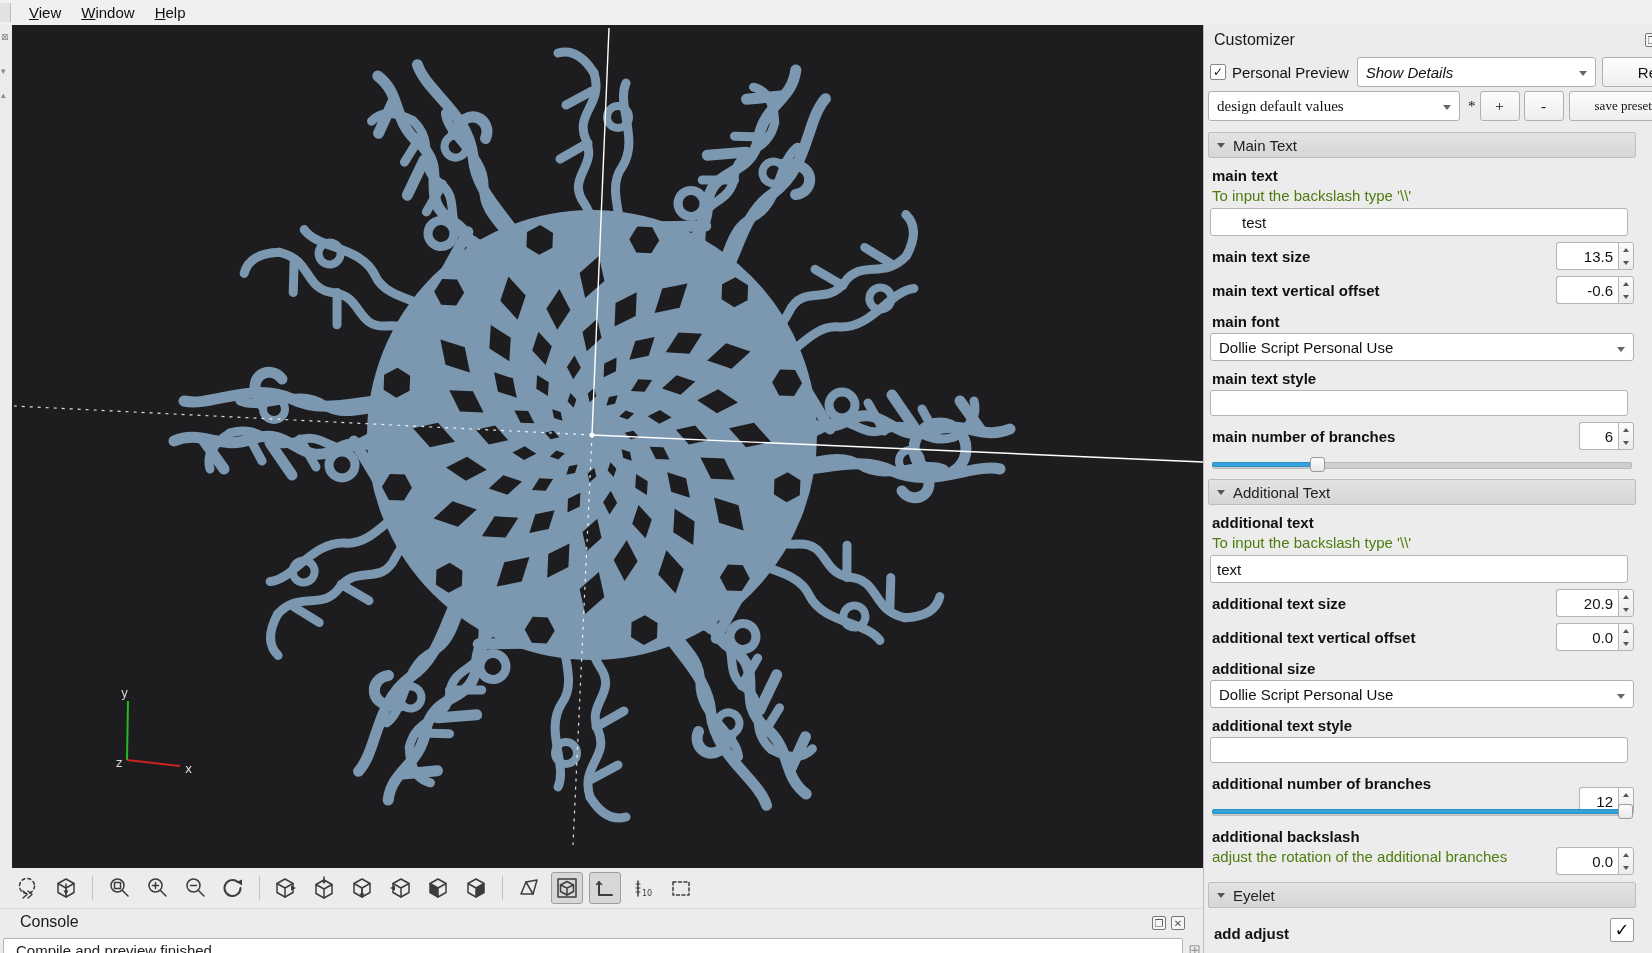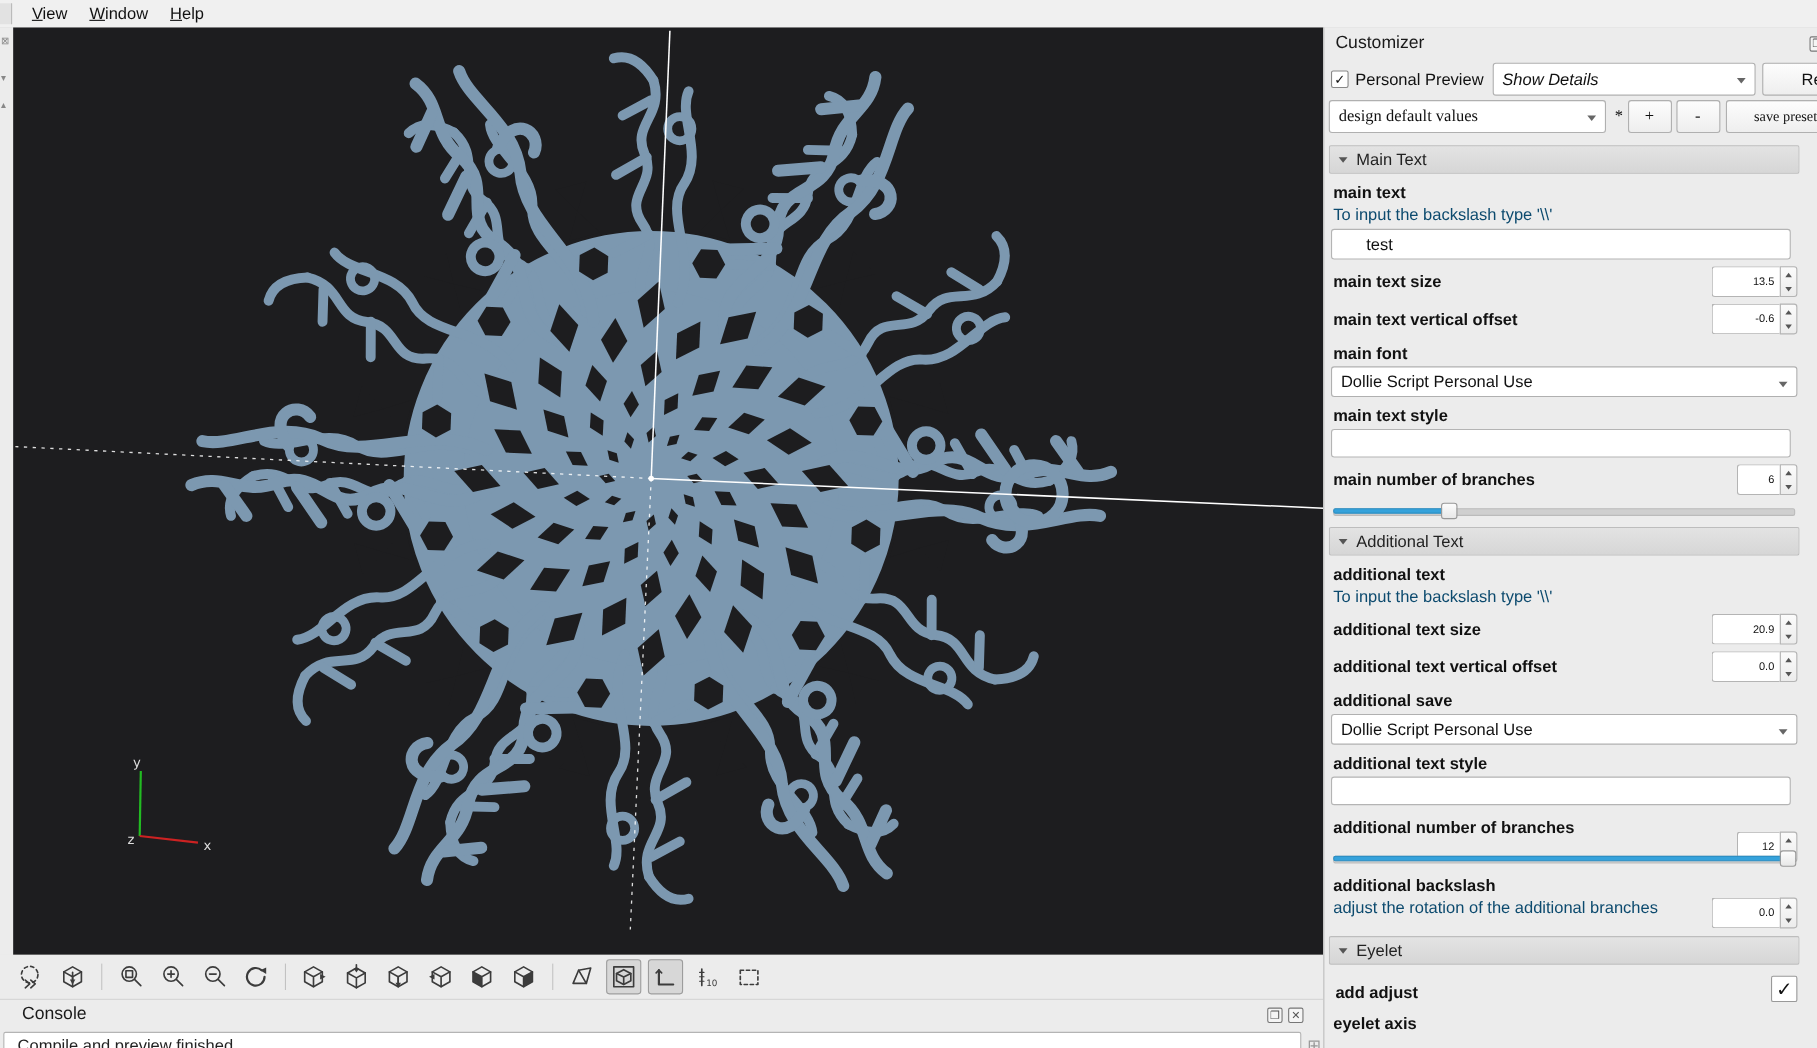--- a/index.html
+++ b/index.html
@@ -54,29 +54,29 @@
          padding-left:8px;box-sizing:border-box;position:relative;}
   .combo .arrow{position:absolute;right:8px;top:13px;width:0;height:0;border-left:4px solid transparent;
                 border-right:4px solid transparent;border-top:5px solid #666;}
   
   #cust-scroll{position:absolute;left:4px;top:100px;width:428px;bottom:0;overflow:hidden;}
   .grp-header{height:24px;background:linear-gradient(#e3e3e3,#d6d6d6);border:1px solid #bdbdbd;border-radius:2px;
               display:flex;align-items:center;padding-left:8px;margin-top:7px;font-size:15px;color:#222;}
   .grp-header .tri{width:0;height:0;border-left:4px solid transparent;border-right:4px solid transparent;
                    border-top:5px solid #555;margin-right:8px;}
   .plabel{font-weight:bold;margin:8px 4px 1px 4px;line-height:19px;}
-  .pdesc{margin:0 4px 3px 4px;line-height:19px;color:#0c4a6e;}
+  .pdesc{margin:0 4px 3px 4px;line-height:19px;color:#4d7c0f;}
   .tinput{display:block;width:418px;margin:2px 2px 0 2px;height:28px;border:1px solid #b4b4b4;border-radius:3px;
           padding:0 6px;box-sizing:border-box;font-size:15px;font-family:inherit;background:#fff;color:#111;}
   .numrow{display:flex;align-items:center;margin:6px 2px 0 2px;height:28px;}
   .numrow .plabel{margin:0 2px;}
   .spacer{flex:1;}
   .spin{display:flex;height:28px;}
   .spin input{width:62px;text-align:right;border:1px solid #b4b4b4;border-right:none;border-radius:3px 0 0 3px;
-              padding:0 5px;font-size:10px;font-family:inherit;box-sizing:border-box;background:#fff;color:#111;}
+              padding:0 5px;font-size:15px;font-family:inherit;box-sizing:border-box;background:#fff;color:#111;}
   .spin .btns{width:16px;border:1px solid #b4b4b4;border-radius:0 3px 3px 0;display:flex;flex-direction:column;background:linear-gradient(#fbfbfb,#ececec);box-sizing:border-box;}
   .spin .btns div{flex:1;display:flex;align-items:center;justify-content:center;}
   .up-arr{width:0;height:0;border-left:3.5px solid transparent;border-right:3.5px solid transparent;border-bottom:4px solid #555;}
   .dn-arr{width:0;height:0;border-left:3.5px solid transparent;border-right:3.5px solid transparent;border-top:4px solid #555;}
   .slider{position:relative;height:16px;margin:6px 4px 0 4px;}
   .slider .groove{position:absolute;left:0;right:0;top:6px;height:5px;background:#cfcfcf;border-radius:2px;border:1px solid #bbb;}
   .slider .fill{position:absolute;left:0;top:6px;height:5px;background:#35a2db;border-radius:2px;border:1px solid #2d8fc4;box-sizing:border-box;}
   .slider .handle{position:absolute;top:1px;width:15px;height:15px;background:linear-gradient(#fcfcfc,#e8e8e8);
                   border:1px solid #999;border-radius:3px;box-sizing:border-box;margin-left:-7px;}
   .rotrow{display:flex;margin:0 2px;}
@@ -493,20 +493,21 @@
       <div class="fill" style="width: 25%;"></div>
       <div class="handle" style="left: calc(25%);"></div>
     </div>
 
     <div class="grp-header">
       <span class="tri"></span>
       <span>Additional Text</span>
     </div>
     <div class="plabel">additional text</div>
     <div class="pdesc">To input the backslash type '\\'</div>
+    <input class="tinput" value="text" style="">
     <div class="numrow">
       <span class="plabel">additional text size</span>
       <span class="spacer"></span>
       <div class="spin">
         <input value="20.9" style="">
         <div class="btns">
             <div>
               <span class="up-arr"></span>
             </div>
             <div>
@@ -523,21 +524,21 @@
         <div class="btns">
             <div>
               <span class="up-arr"></span>
             </div>
             <div>
               <span class="dn-arr"></span>
             </div>
           </div>
       </div>
     </div>
-    <div class="plabel">additional save</div>
+    <div class="plabel">additional size</div>
     <div class="combo" style="margin:2px 2px 0 2px;height:28px;">
       <span>Dollie Script Personal Use</span>
       <span class="arrow"></span>
     </div>
     <div class="plabel">additional text style</div>
     <input class="tinput" style="height: 26px;" value="">
     <div class="numrow">
       <span class="plabel">additional number of branches</span>
       <span class="spacer"></span>
       <div class="spin" style="width:55px;margin-top:36px;">

